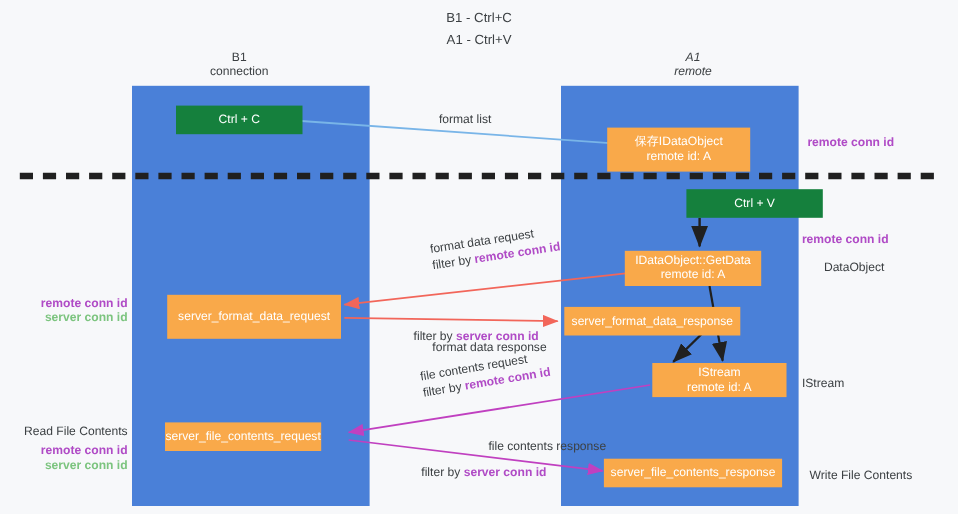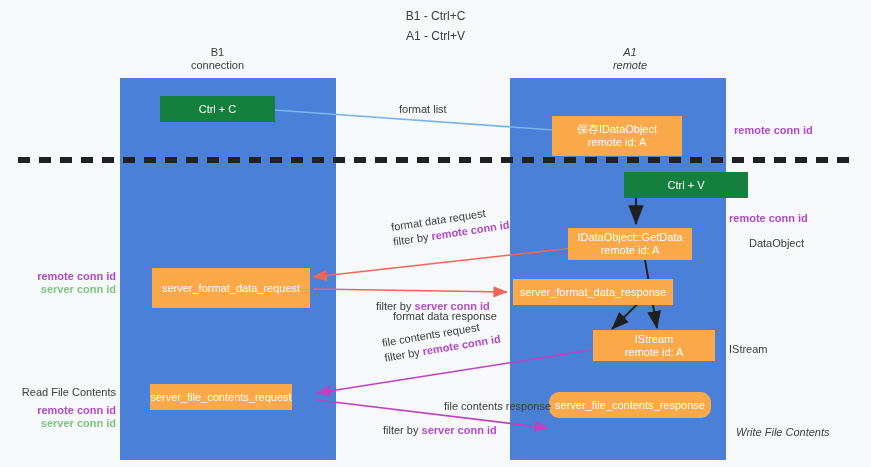--- a/index.html
+++ b/index.html
@@ -112,21 +112,21 @@
 
   <div class="box orange" style="left:152px;top:268px;width:158px;height:40px;">server_format_data_request</div>
 
   <div class="box orange" style="left:513px;top:279px;width:160px;height:26px;">server_format_data_response</div>
 
   <div class="box orange" style="left:593px;top:330px;width:122px;height:31px;">IStream
 remote id: A</div>
 
   <div class="box orange" style="left:150px;top:384px;width:142px;height:26px;">server_file_contents_request</div>
 
-  <div class="box orange" style="left:549px;top:392px;width:162px;height:26px;border-radius:10px;">server_file_contents_response</div>
+  <div class="box orange" style="left:549px;top:417px;width:162px;height:26px;">server_file_contents_response</div>
 
   <div class="ftext" style="left:399px;top:102px;">format list</div>
 
   <div class="abs rot-a" style="left:390px;top:220px;">
     <div class="ftext" style="position:static;">format data request</div>
     <div class="ftext" style="position:static;margin-top:1px;"><span>filter by </span><span class="purple">remote conn id</span></div>
   </div>
 
   <div class="ftext" style="left:393px;top:273px;margin-top:36px;">format data response</div>
   <div class="ftext" style="left:376px;top:299px;"><span>filter by </span><span class="purple">server conn id</span></div>
@@ -136,21 +136,21 @@
     <div class="ftext" style="position:static;margin-top:1px;"><span>filter by </span><span class="purple">remote conn id</span></div>
   </div>
 
   <div class="ftext" style="left:396px;top:399px;margin-left:48px;">file contents response</div>
   <div class="ftext" style="left:383px;top:423px;"><span>filter by </span><span class="purple">server conn id</span></div>
 
   <div class="ftext purple" style="left:734px;top:123px;">remote conn id</div>
   <div class="ftext purple" style="left:729px;top:211px;">remote conn id</div>
   <div class="ftext" style="left:729px;top:236px;margin-left:20px;">DataObject</div>
   <div class="ftext" style="left:729px;top:342px;">IStream</div>
-  <div class="ftext" style="left:736px;top:425px;font-style:italic;">Write File Contents</div>
+  <div class="ftext" style="left:736px;top:425px;">Write File Contents</div>
 
   <div class="ftext purple right" style="left:0px;top:269px;width:116px;">remote conn id</div>
   <div class="ftext green-t right" style="left:0px;top:282px;width:116px;">server conn id</div>
 
   <div class="ftext right" style="left:0px;top:385px;width:116px;">Read File Contents</div>
   <div class="ftext purple right" style="left:0px;top:403px;width:116px;">remote conn id</div>
   <div class="ftext green-t right" style="left:0px;top:416px;width:116px;">server conn id</div>
 
 </div>
 

